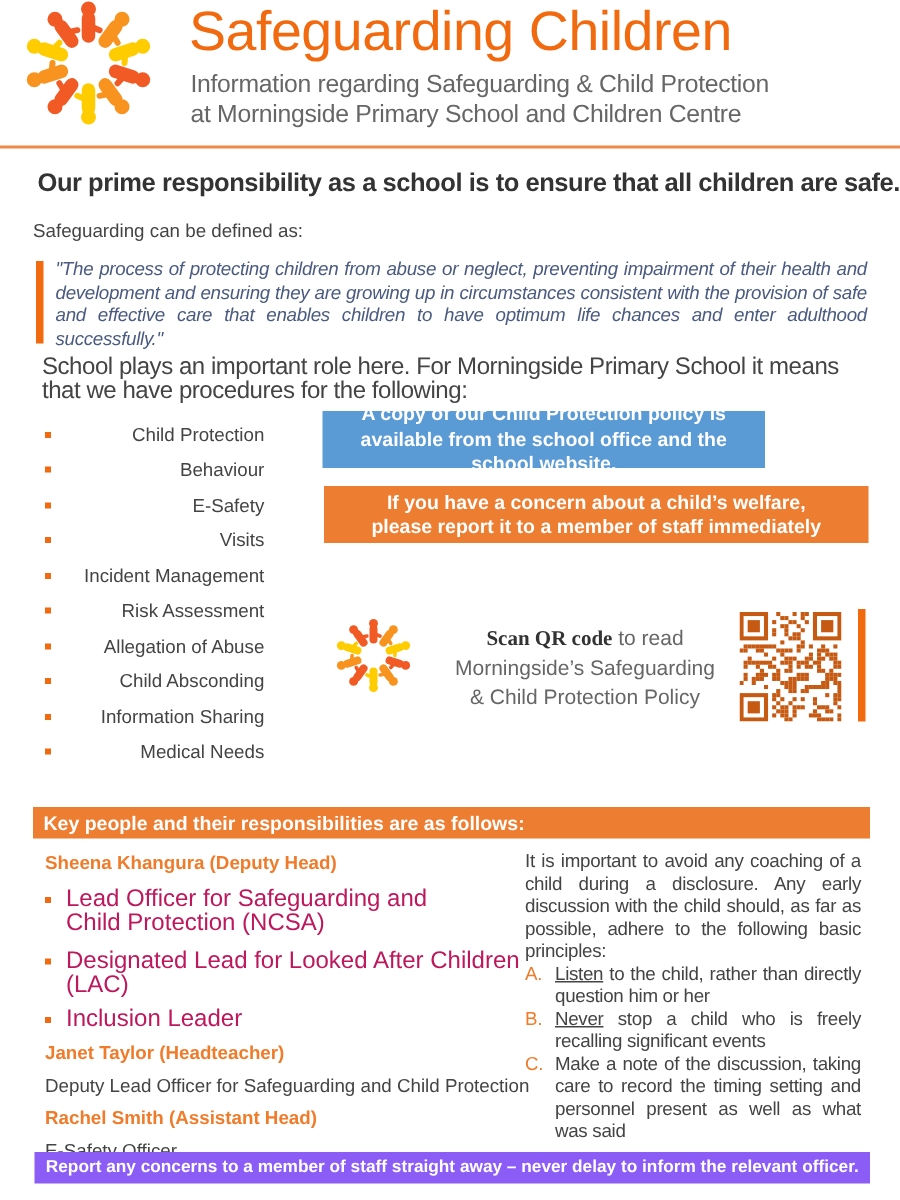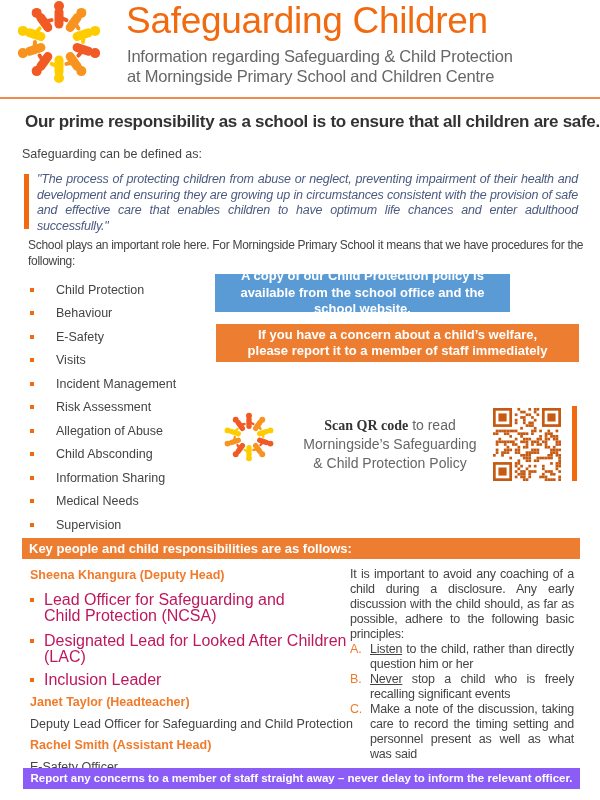--- a/index.html
+++ b/index.html
@@ -5,23 +5,23 @@
   html, body { margin: 0; padding: 0; }
   body { width: 600px; height: 800px; background: #fff; position: relative; overflow: hidden; font-family: "Liberation Sans", sans-serif; color: #333; }
   .abs { position: absolute; }
   .title { left: 126px; top: 0px; font-size: 37px; color: #f26a0f; letter-spacing: -0.3px; white-space: nowrap; }
   .subtitle { left: 127px; top: 46px; font-size: 16.5px; line-height: 20px; color: #666; white-space: nowrap; letter-spacing: -0.2px; }
   .header-rule { left: 0; top: 97px; width: 600px; height: 2px; background: #f08a4b; }
   .headline { left: 25px; top: 112px; font-size: 17px; font-weight: bold; color: #333; white-space: nowrap; letter-spacing: -0.3px; }
   .defined { left: 22px; top: 147px; font-size: 12.5px; color: #444; }
   .quote-bar { left: 24px; top: 174px; width: 5px; height: 55px; background: #f26a0f; }
   .quote { left: 37px; top: 172px; width: 541px; font-size: 12.5px; line-height: 15.5px; font-style: italic; color: #4a5a80; text-align: justify; letter-spacing: -0.2px; }
-  .intro { left: 28px; top: 237px; width: 560px; font-size: 12px; line-height: 16px; color: #444; letter-spacing: -0.3px; }
+  .intro { left: 28px; top: 237px; width: 560px; font-size: 16px; line-height: 16px; color: #444; letter-spacing: -0.3px; }
   .proc-list { left: 30px; top: 278px; margin: 0; padding: 0; list-style: none; }
-  .proc-list li { height: 23.5px; font-size: 12.5px; color: #444; display: flex; align-items: center; }
+  .proc-list li { height: 23.5px; font-size: 12.5px; color: #444; display: flex; align-items: center; justify-content: space-between; }
   .bullet { display: inline-block; width: 4px; height: 4px; background: #f26a0f; margin-right: 22px; }
   .box { text-align: center; color: #fff; font-weight: bold; font-size: 13px; line-height: 16.5px; }
   .box-blue { left: 215px; top: 274px; width: 295px; height: 38px; background: #5b9bd5; display: flex; align-items: center; justify-content: center; }
   .box-orange { left: 216px; top: 324px; width: 363px; height: 38px; background: #ed7d31; display: flex; align-items: center; justify-content: center; }
   .logo-big { left: 0px; top: 0px; }
   .logo-small { left: 214px; top: 405px; }
   .qr-text { left: 290px; top: 416px; width: 200px; text-align: center; font-size: 14px; line-height: 19px; color: #666; }
   .qr-text b { color: #333; font-family: Liberation Serif, serif; }
   .qr { left: 493px; top: 408px; width: 68px; height: 73px; }
   .qr-bar { left: 572px; top: 406px; width: 5px; height: 75px; background: #f26a0f; }
@@ -123,24 +123,20 @@
       <span class="bullet"></span>
       <span>Child Absconding</span>
     </li>
   <li>
       <span class="bullet"></span>
       <span>Information Sharing</span>
     </li>
   <li>
       <span class="bullet"></span>
       <span>Medical Needs</span>
-    </li>
-  <li>
-      <span class="bullet"></span>
-      <span>Supervision</span>
     </li>
 </ul>
 
 <div class="abs box box-blue">
     <span style="padding:0 10px;">A copy of our Child Protection policy is available from the school office and the school website.</span>
   </div>
 <div class="abs box box-orange">
     <span style="padding:0 30px;">If you have a concern about a child’s welfare, please report it to a member of staff immediately</span>
   </div>
 
@@ -396,21 +392,21 @@
     <rect x="2" y="2" width="3" height="3" fill="#c65a12"></rect>
     <rect x="18" y="0" width="7" height="7" fill="#c65a12"></rect>
     <rect x="19" y="1" width="5" height="5" fill="#fff"></rect>
     <rect x="20" y="2" width="3" height="3" fill="#c65a12"></rect>
     <rect x="0" y="20" width="7" height="7" fill="#c65a12"></rect>
     <rect x="1" y="21" width="5" height="5" fill="#fff"></rect>
     <rect x="2" y="22" width="3" height="3" fill="#c65a12"></rect>
   </svg>
 <div class="abs qr-bar"></div>
 
-<div class="abs key-bar">Key people and child responsibilities are as follows:</div>
+<div class="abs key-bar">Key people and their responsibilities are as follows:</div>
 
 <div class="abs" style="left:30px; top:568px; width:320px;">
   <div class="name">Sheena Khangura (Deputy Head)</div>
   <ul class="resp-list" style="margin-top:10px;">
     <li>
         <span class="bullet"></span>
         <span style="width:250px;">Lead Officer for Safeguarding and Child Protection (NCSA)</span>
       </li>
     <li style="margin-top:10px;">
         <span class="bullet"></span>

